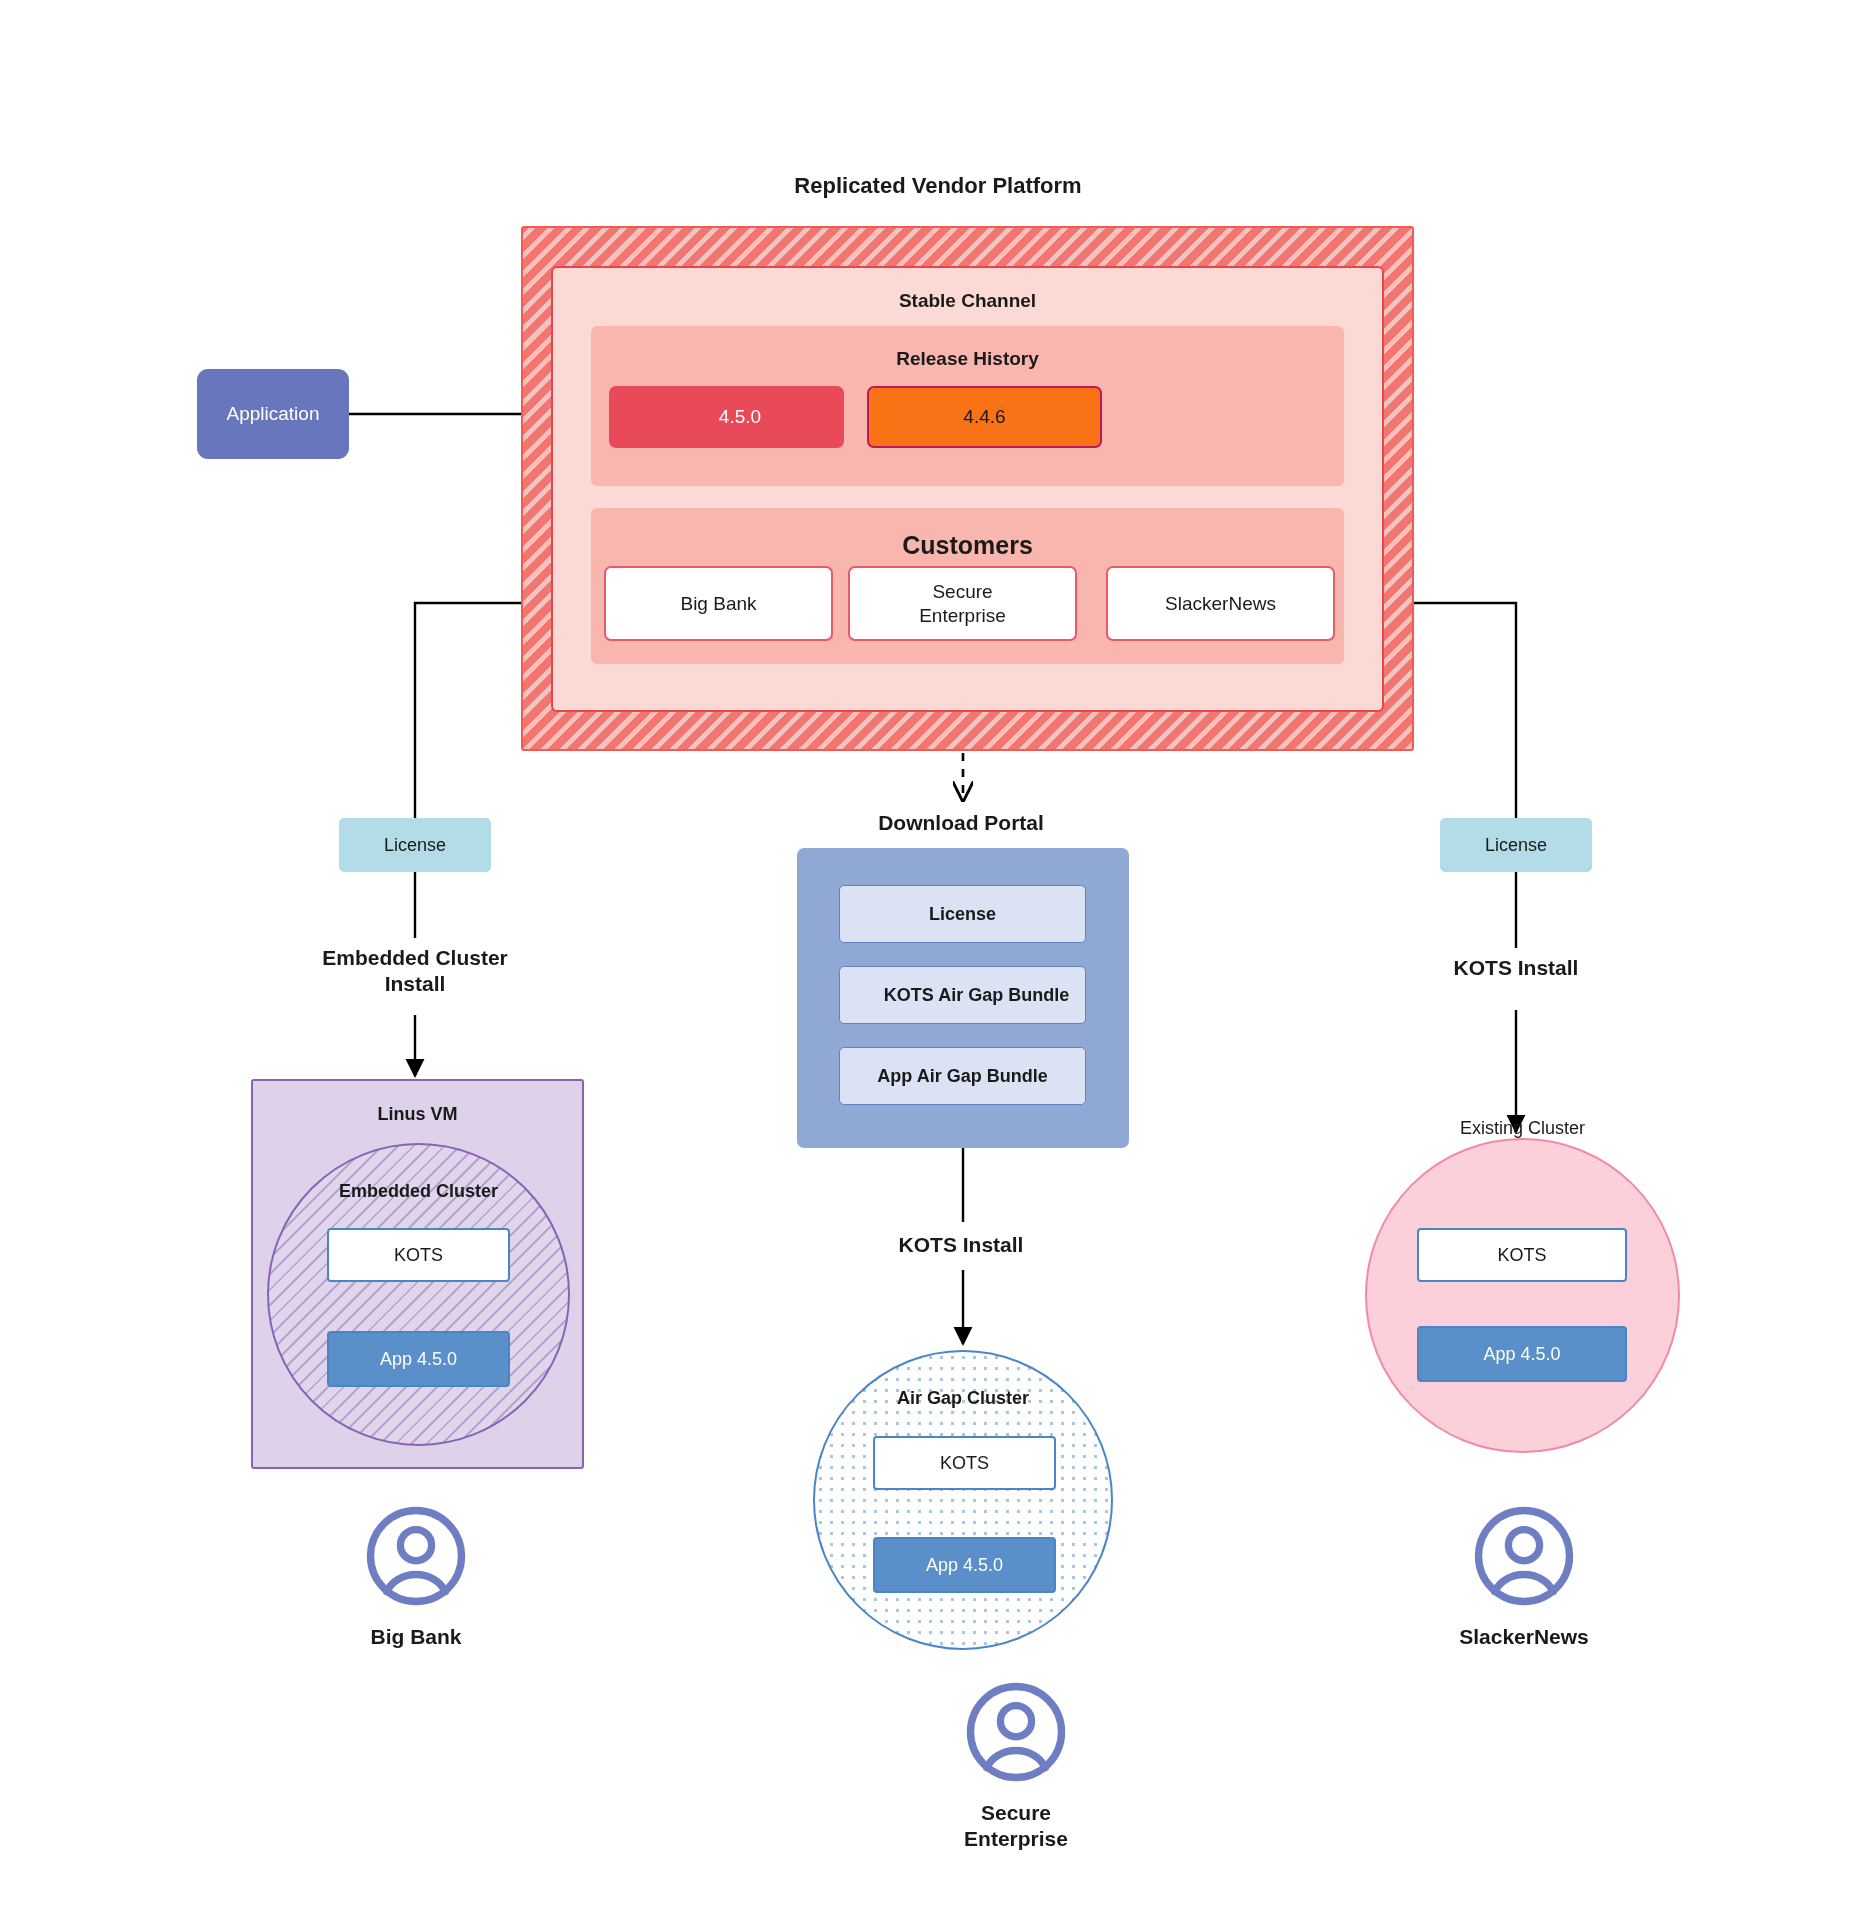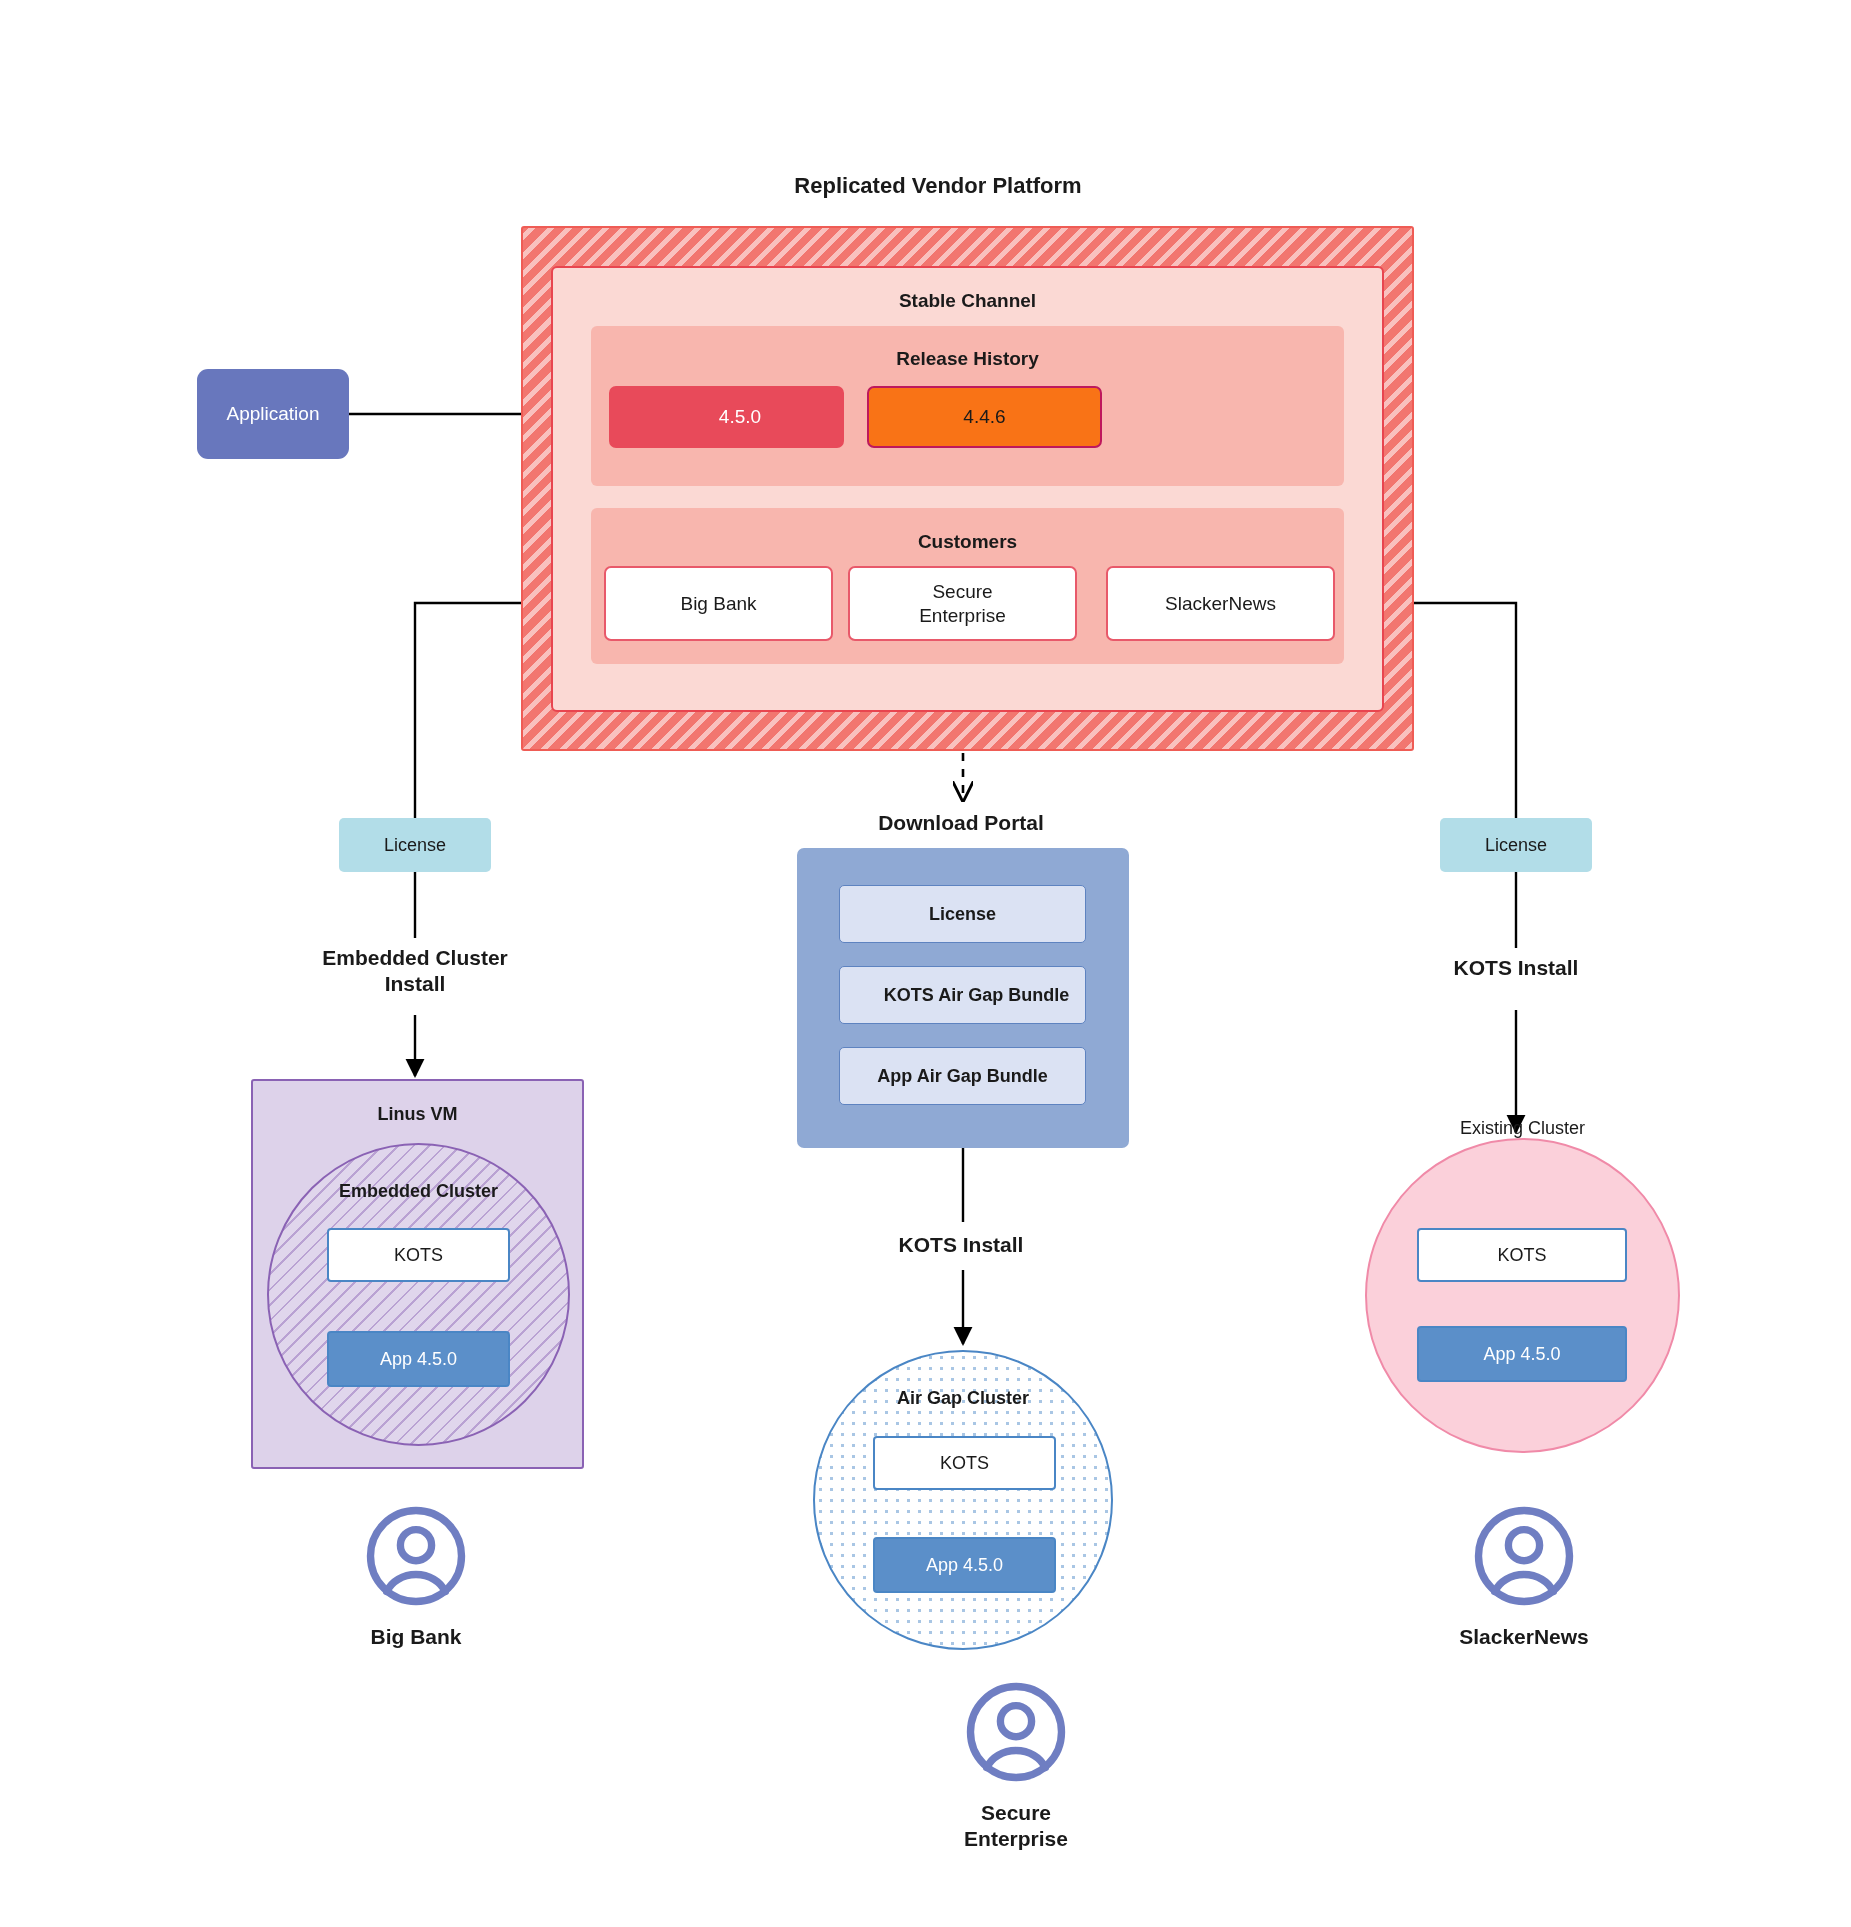--- a/index.html
+++ b/index.html
@@ -93,21 +93,21 @@
     color: #1a1a1a;
   }
 
   #customers {
     left: 583px; top: 508px; width: 753px; height: 156px;
     background: #f8b6ae;
     border-radius: 6px;
   }
   #customers-title {
     left: 583px; top: 530px; width: 753px;
-    font-size: 19px; font-weight: 600; color: #1a1a1a;
+    font-size: 25px; font-weight: 600; color: #1a1a1a;
   }
   .customer-box {
     top: 566px; width: 229px; height: 75px;
     background: #ffffff;
     border: 2px solid #e8596a;
     border-radius: 7px;
     font-size: 19px; color: #1a1a1a;
   }
   #customer-0 { left: 596px; }
   #customer-1 { left: 840px; }

